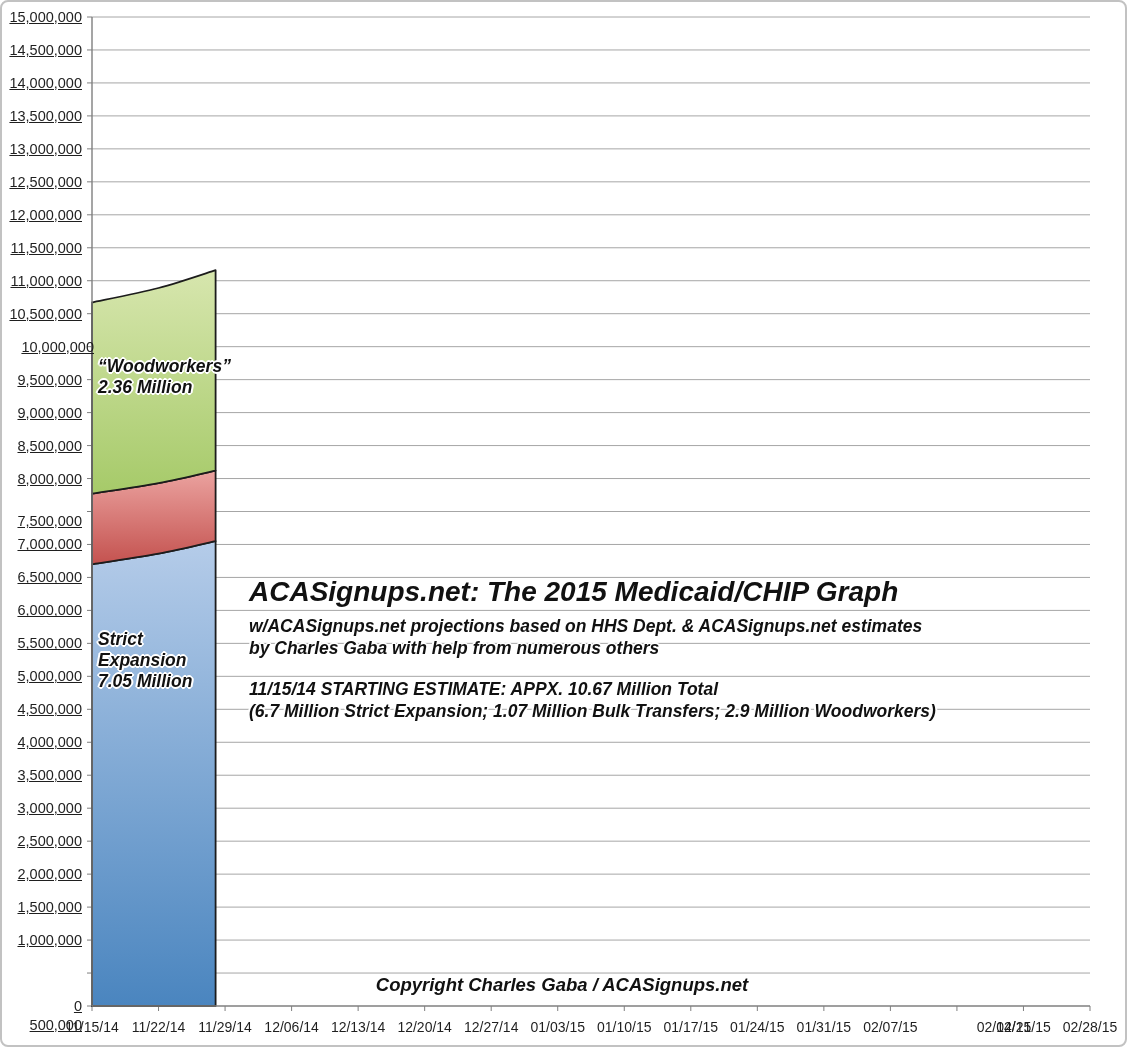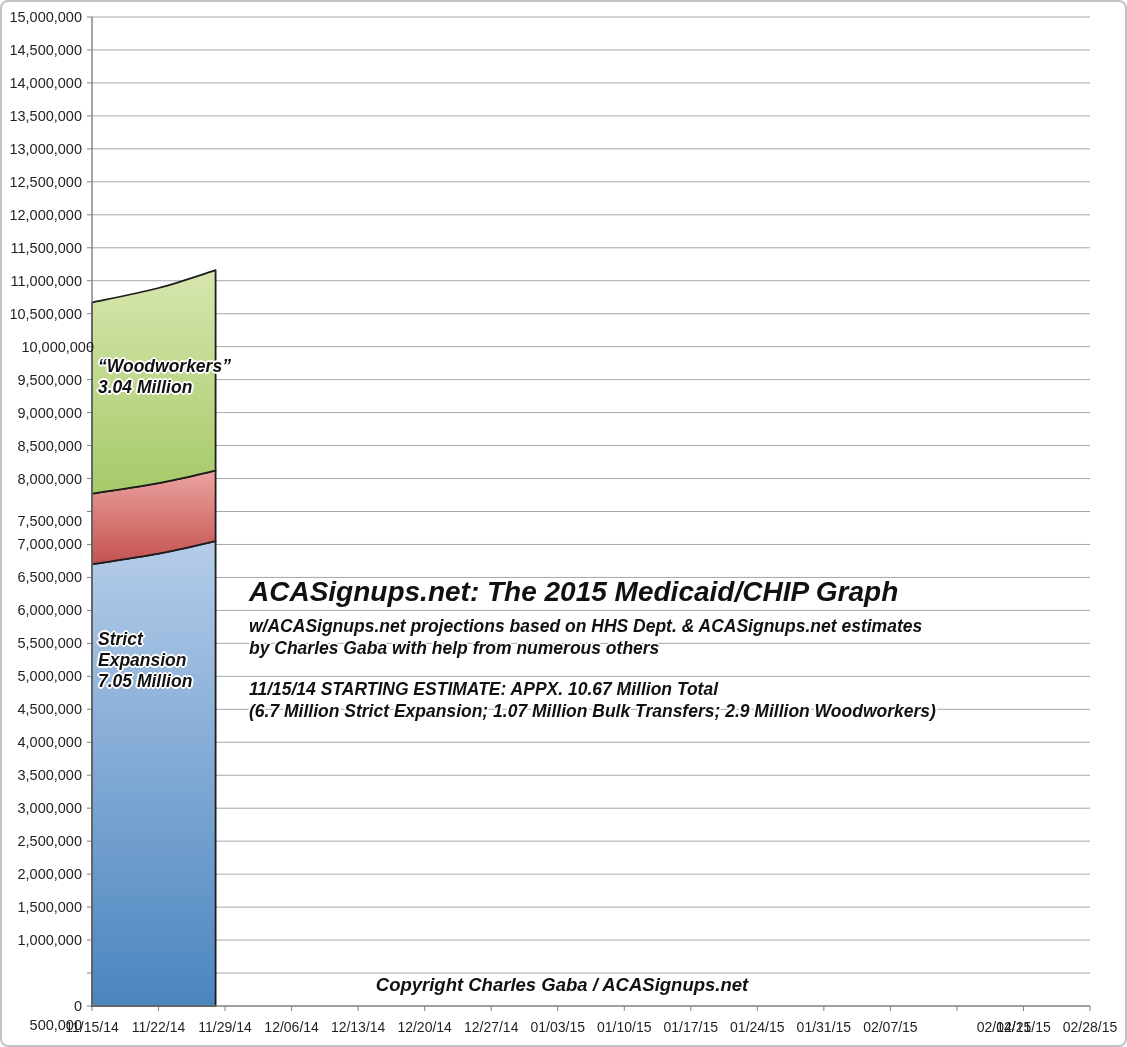--- a/index.html
+++ b/index.html
@@ -7,21 +7,21 @@
     width:1127px;height:1047px;position:relative;background:#ffffff;
     font-family:"Liberation Sans",sans-serif;
   }
   .frame{
     position:absolute;inset:0;background:#fff;
     border:2px solid #c2c2c2;border-radius:8px;box-sizing:border-box;overflow:hidden;
   }
   #chart-svg{position:absolute;left:0;top:0;}
   
   #y-labels{position:absolute;left:0;top:0;width:80px;}
-  .ytick{position:absolute;width:80px;text-align:right;font-size:14.5px;line-height:18px;color:#1f1f1f;}
+  .ytick{position:absolute;width:80px;text-align:right;font-size:14.5px;line-height:18px;color:#1f1f1f;text-decoration:underline;}
   #x-labels{position:absolute;left:0;top:1017px;height:20px;width:1127px;}
   .xtick{position:absolute;top:0;width:72px;text-align:center;font-size:14px;color:#1f1f1f;}
   
   .halo{
     text-shadow:-1px -1px 0 #fff,1px -1px 0 #fff,-1px 1px 0 #fff,1px 1px 0 #fff,
                 -2px 0 0 #fff,2px 0 0 #fff,0 -2px 0 #fff,0 2px 0 #fff;
   }
   .area-label{
     position:absolute;font-weight:bold;font-style:italic;
     font-size:17.5px;line-height:21px;color:#111;white-space:nowrap;
@@ -196,21 +196,21 @@
       <div class="xtick" style="left: 719.333px; color: rgb(31, 31, 31);">01/24/15</div>
       <div class="xtick" style="left: 785.867px; color: rgb(31, 31, 31);">01/31/15</div>
       <div class="xtick" style="left: 852.4px; color: rgb(31, 31, 31);">02/07/15</div>
       <div class="xtick" style="left: 966px; color: rgb(31, 31, 31);">02/14/15</div>
       <div class="xtick" style="left: 985.467px; color: rgb(31, 31, 31);">02/21/15</div>
       <div class="xtick" style="left: 1052px; color: rgb(31, 31, 31);">02/28/15</div>
     </div>
 
   <div class="area-label halo" id="wood-label">
     <div>“Woodworkers”</div>
-    <div>3.04 Million</div>
+    <div>2.36 Million</div>
   </div>
 
 
   <div class="area-label halo" id="strict-label">
     <div>Strict</div>
     <div>Expansion</div>
     <div>7.05 Million</div>
   </div>
 
   <div class="title-block">

